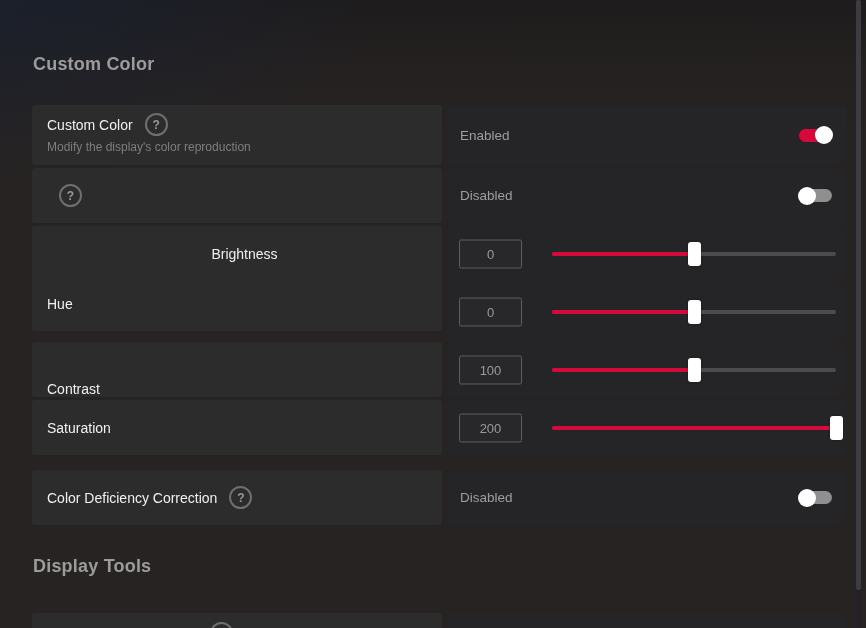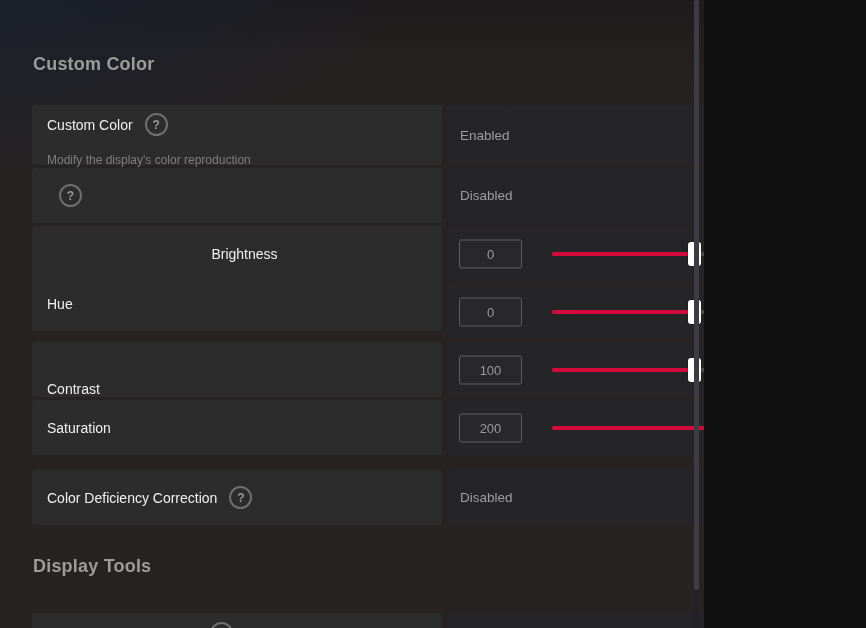--- a/index.html
+++ b/index.html
@@ -1,33 +1,33 @@
 <!DOCTYPE html>
 <html><head>
 <meta charset="utf-8">
 <style>
   html,body{margin:0;padding:0;background:#111;}
   .app{
-    position:relative;width:704px;height:628px;overflow:hidden;
+    position:relative;width:866px;height:628px;overflow:hidden;
     font-family:"Liberation Sans","DejaVu Sans",sans-serif;
     background-color:#272322;
     background-image:
       radial-gradient(760px 420px at -4% -8%, rgba(26,33,48,0.95), rgba(26,33,48,0) 58%),
       linear-gradient(180deg, rgba(17,17,20,0.42) 0px, rgba(17,17,20,0.12) 70px, rgba(17,17,20,0) 140px);
   }
   .section-title{
     position:absolute;left:33px;color:#9c9c9c;font-size:18px;font-weight:600;
     letter-spacing:.2px;
   }
   .cell{position:absolute;border-radius:3px;box-sizing:border-box;}
   .cell-l{left:32px;width:410px;background:#2c2c2d;}
   .cell-r{left:447px;width:399px;background:#252527;}
   .row-flex{display:flex;align-items:center;padding-left:15px;}
   .label{color:#f0f0f0;font-size:14px;}
-  .sub{color:#7e7e7e;font-size:12px;margin-top:17px;}
+  .sub{color:#7e7e7e;font-size:12px;margin-top:4px;}
   .help{
     width:19px;height:19px;border:2px solid #6f6f6f;border-radius:50%;
     color:#9a9a9a;font-size:12px;font-weight:700;margin-left:12px;
     display:inline-flex;align-items:center;justify-content:center;flex:0 0 auto;
   }
   .state{color:#9e9e9e;font-size:13.5px;}
   .rcell-flex{display:flex;align-items:center;padding:0 14px 0 13px;height:100%;}
   .toggle{
     position:relative;width:33px;height:13px;border-radius:7px;background:#8f8f8f;
     margin-left:auto;flex:0 0 auto;cursor:pointer;

